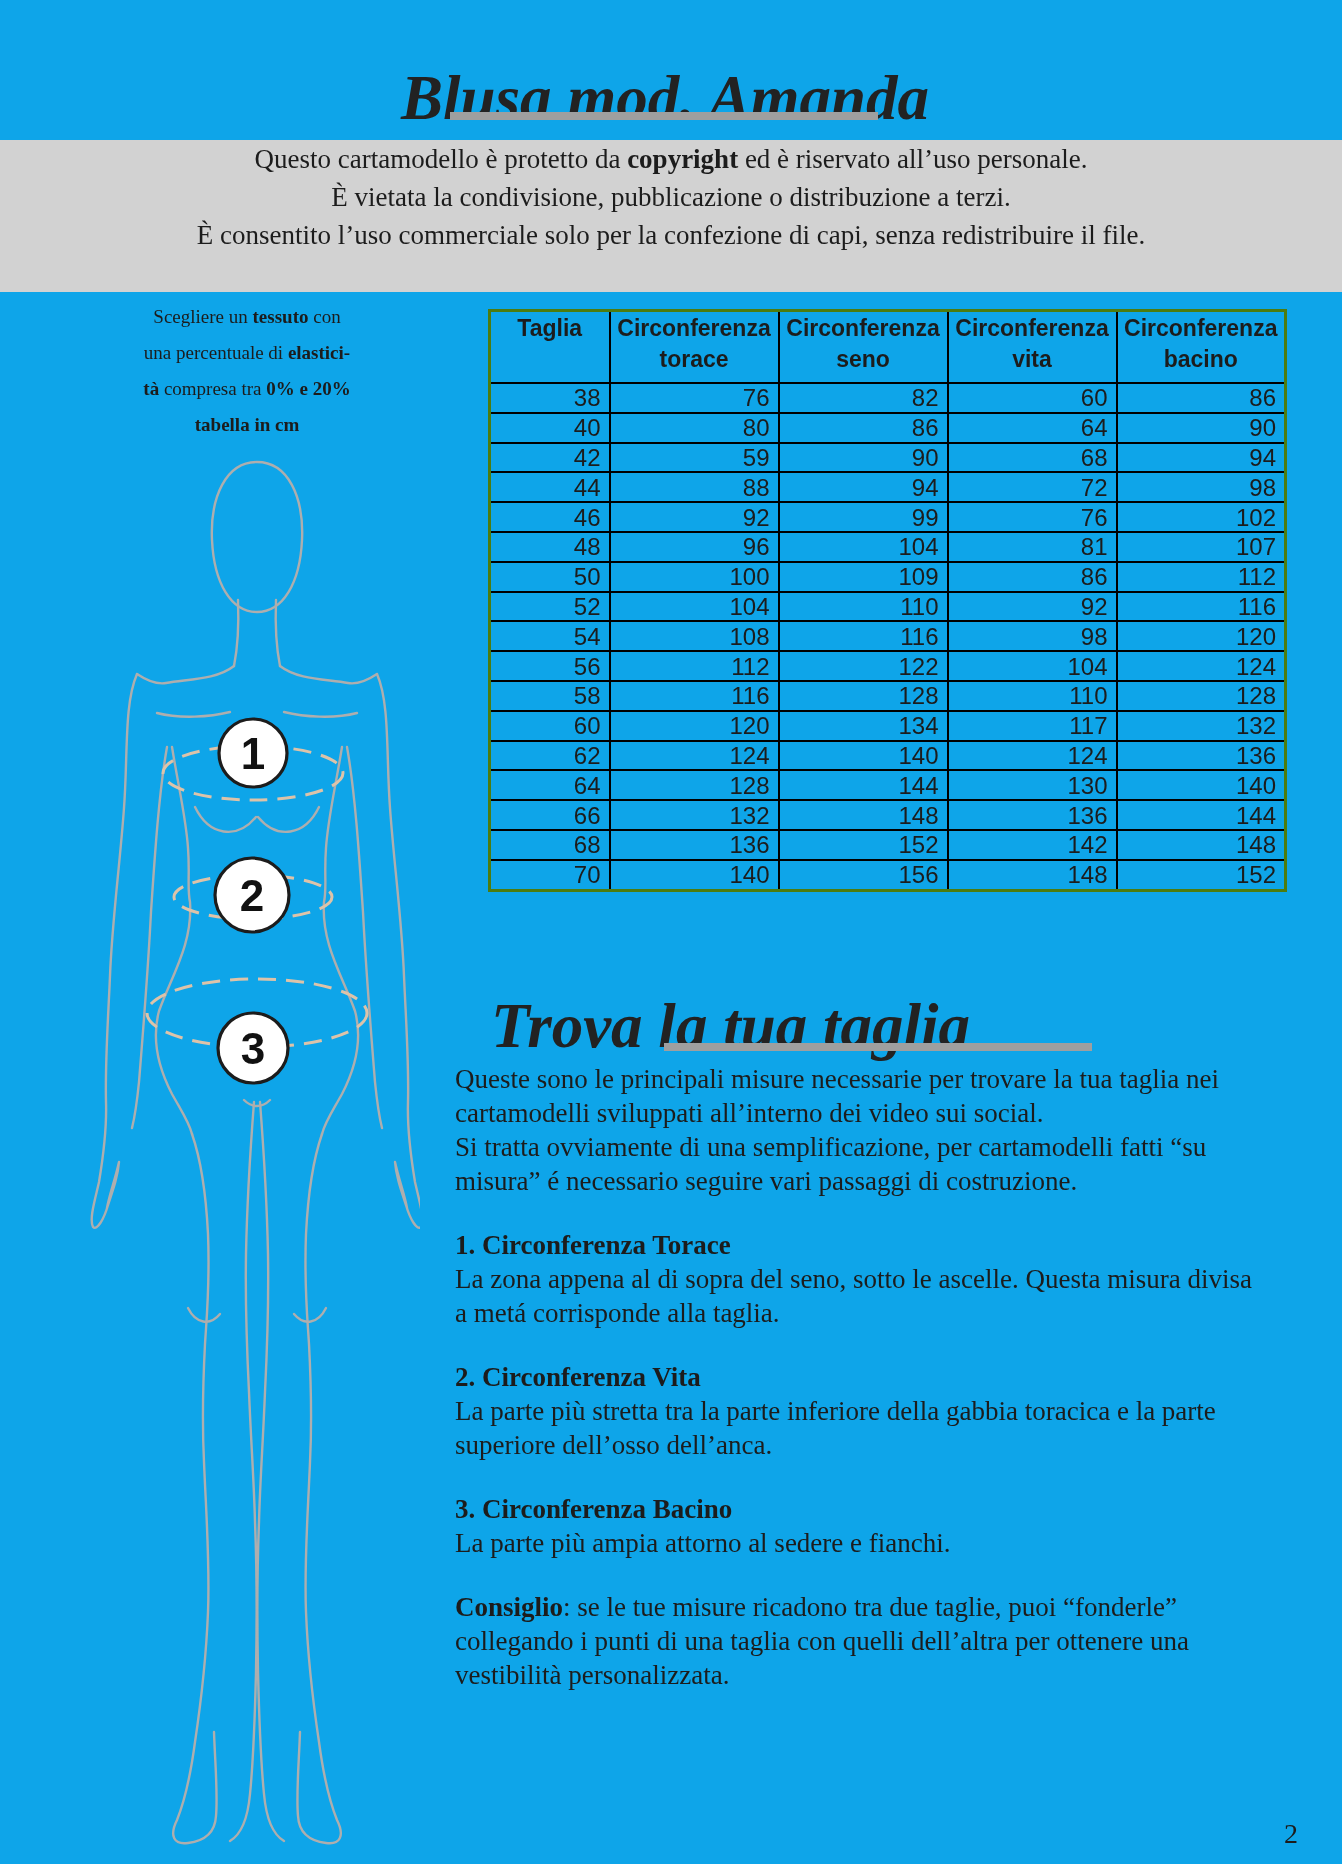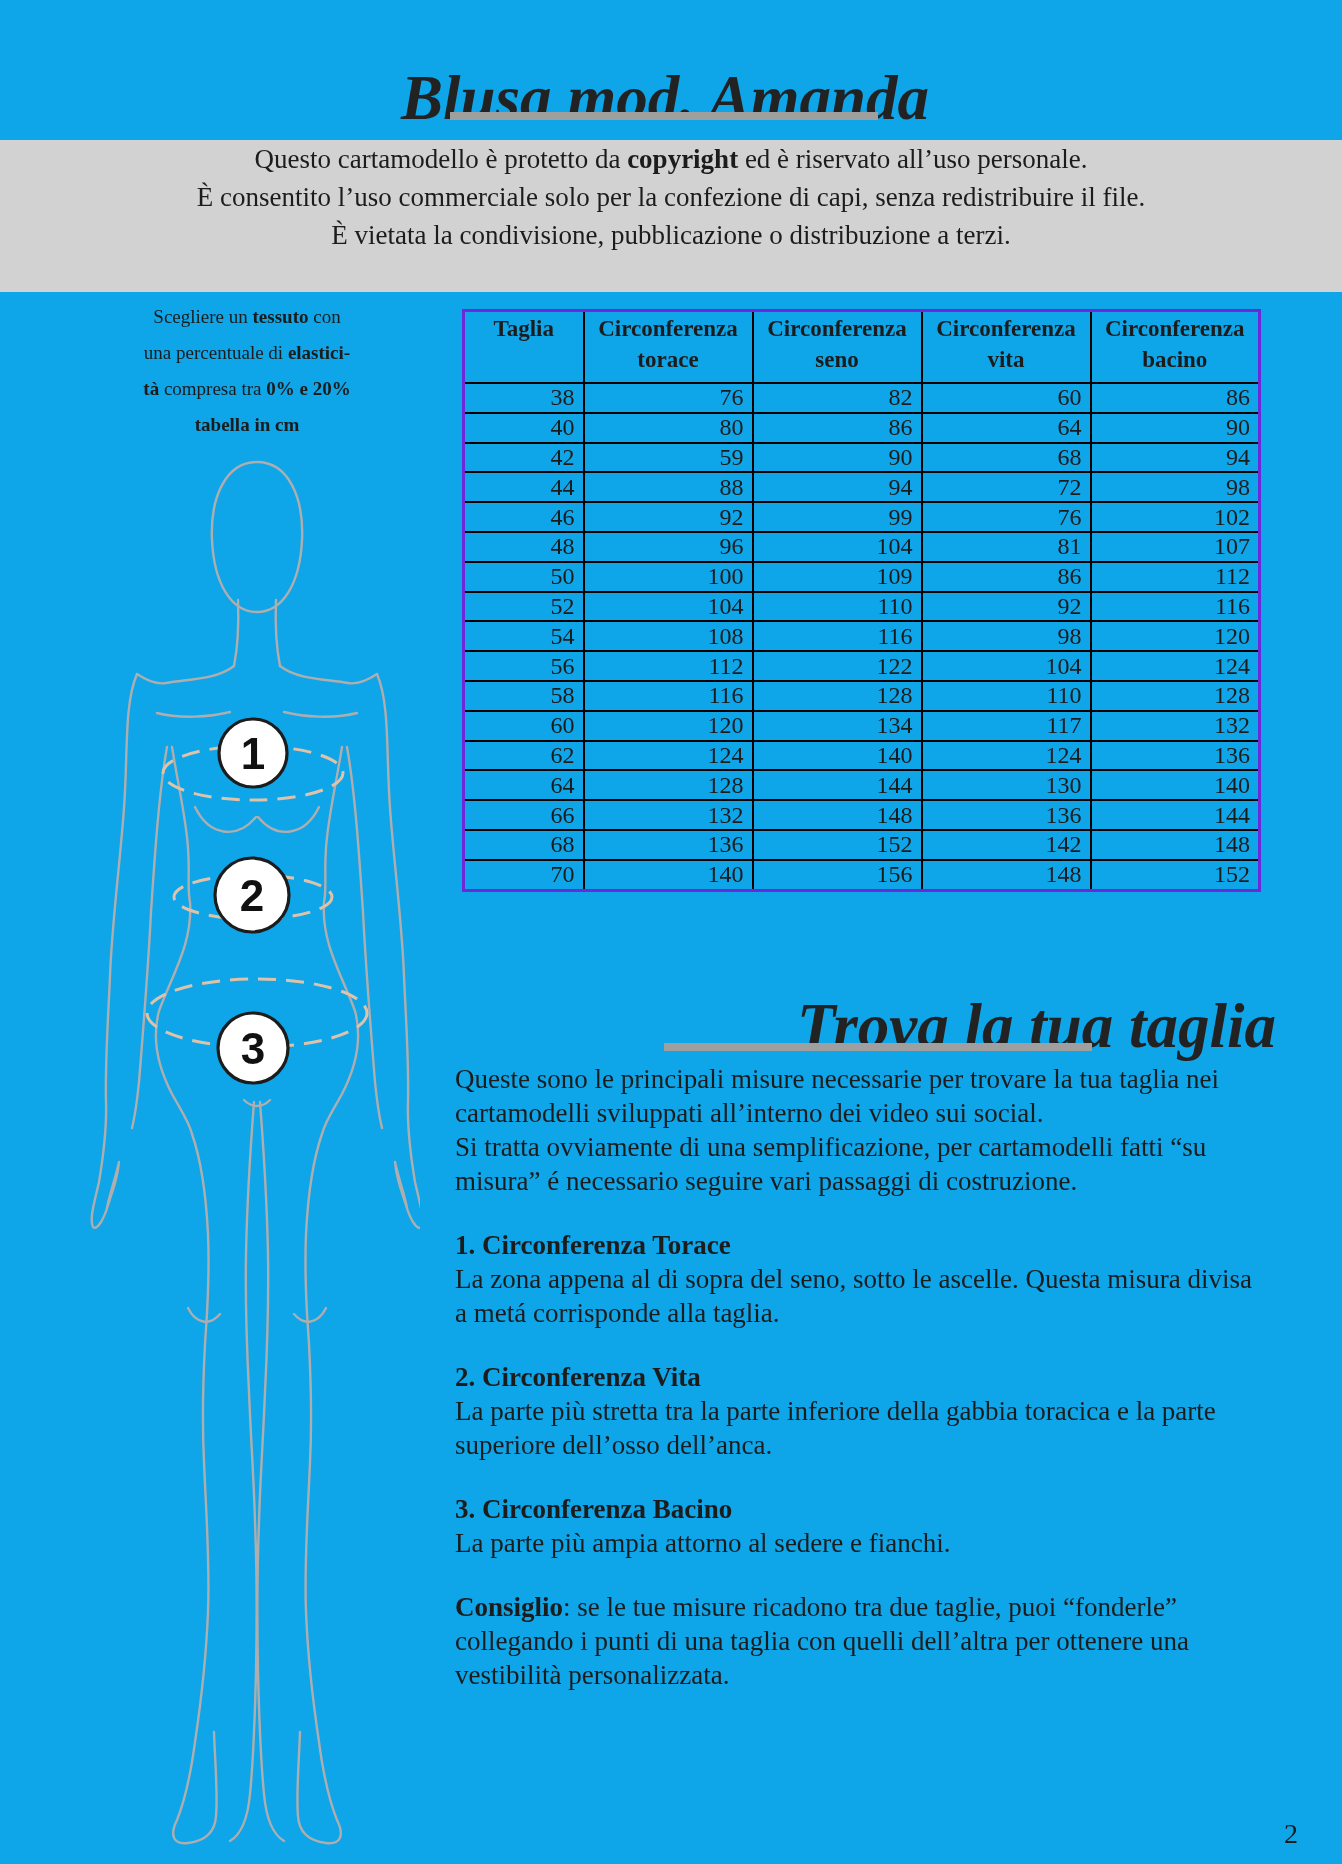--- a/index.html
+++ b/index.html
@@ -26,38 +26,38 @@
   }
 
   .fabric-note {
     position:absolute; left:58px; top:299px; width:378px;
     text-align:center; font-size:19px; line-height:36px;
   }
 
   .figure-wrap { position:absolute; left:60px; top:450px; width:360px; height:1410px; }
 
   .size-table {
-    position:absolute; left:462px; top:309px;
+    position:absolute; left:488px; top:309px;
     border-collapse:collapse; table-layout:fixed;
-    font-family:Liberation Serif, serif;
-    border:3px solid #6d28d9;
+    font-family:Liberation Sans, sans-serif;
+    border:3px solid #4d7c0f;
   }
   .size-table th, .size-table td { border:2px solid #000; }
   .size-table th {
     font-size:23px; font-weight:bold; text-align:center;
     height:68px; padding:1px 2px; line-height:31px; vertical-align:top;
   }
   .size-table td {
     font-size:24px; text-align:right; padding:0 8px 0 0;
     height:27.8px; line-height:27px;
   }
 
   .trova-heading {
-    position:absolute; top:940px; left:476px; width:800px;
-    text-align:right; font-style:italic; font-size:63px; line-height:1.1;
+    position:absolute; top:940px; left:491px; width:800px;
+    text-align:left; font-style:italic; font-size:63px; line-height:1.1;
     color:#222;
   }
   .trova-rule {
     position:absolute; left:664px; top:1043px; width:428px; height:8px;
     background:#9f9f9f;
   }
 
   .body-col {
     position:absolute; left:455px; top:1062px; width:800px;
     font-size:27px; line-height:34px;
@@ -70,22 +70,22 @@
 </head>
 <body>
 
 <div class="page">
 
   <h1 class="title">Blusa mod. Amanda</h1>
   <div class="title-rule"></div>
 
   <div class="copyright">
       <div><span>Questo cartamodello è protetto da </span><span class="b">copyright</span><span> ed è riservato all’uso personale.</span></div>
+      <div><span>È vietata la condivisione, pubblicazione o distribuzione a terzi.</span></div>
       <div><span>È consentito l’uso commerciale solo per la confezione di capi, senza redistribuire il file.</span></div>
-      <div><span>È vietata la condivisione, pubblicazione o distribuzione a terzi.</span></div>
     </div>
 
   <div class="fabric-note">
       <div><span>Scegliere un </span><span class="b">tessuto</span><span> con</span></div>
       <div><span>una percentuale di </span><span class="b">elastici-</span></div>
       <div><span class="b">tà</span><span> compresa tra </span><span class="b">0% e 20%</span></div>
       <div><span class="b">tabella in cm</span></div>
     </div>
 
   <div class="figure-wrap">

